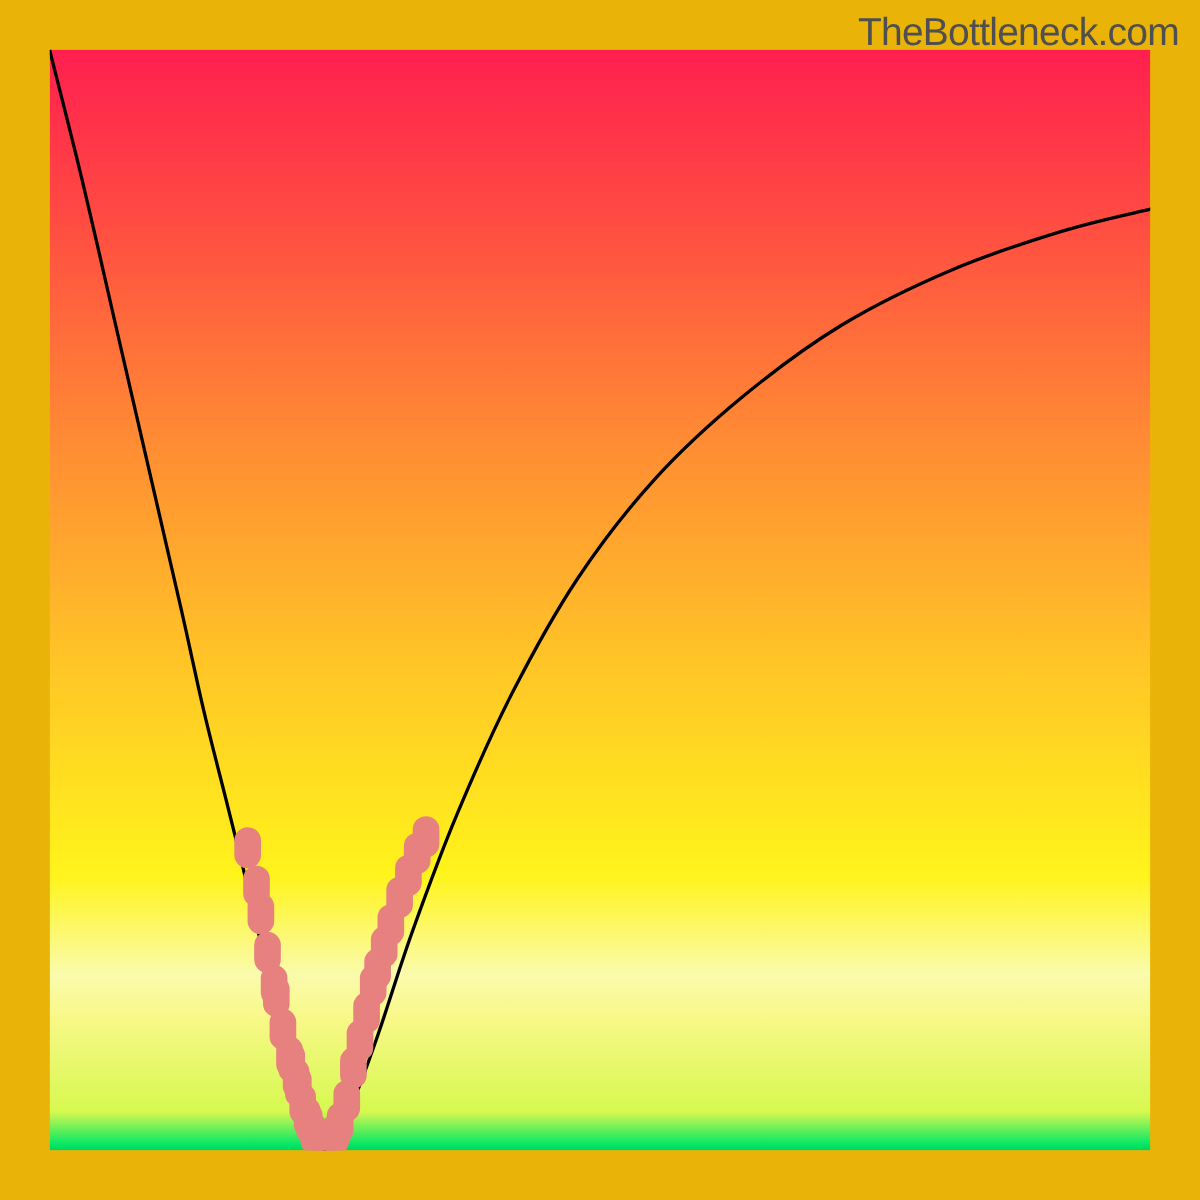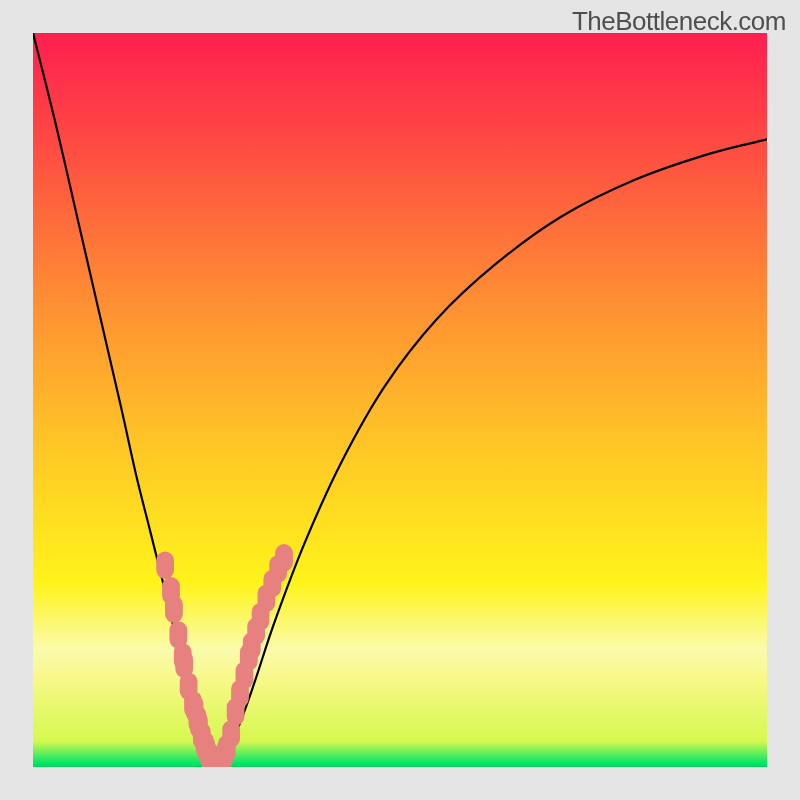--- a/index.html
+++ b/index.html
@@ -8,21 +8,21 @@
     width: 800px;
     height: 800px;
     overflow: hidden;
     background: #000;
     font-family: Arial, Helvetica, sans-serif;
   }
   .frame {
     position: absolute;
     left: 0; top: 0;
     width: 800px; height: 800px;
-    background: #e5e5e5;
+    background: #eab308;
   }
   .plot {
     position: absolute;
     left: 33px;
     top: 33px;
     width: 734px;
     height: 734px;
     overflow: hidden;
   }
   .watermark {

